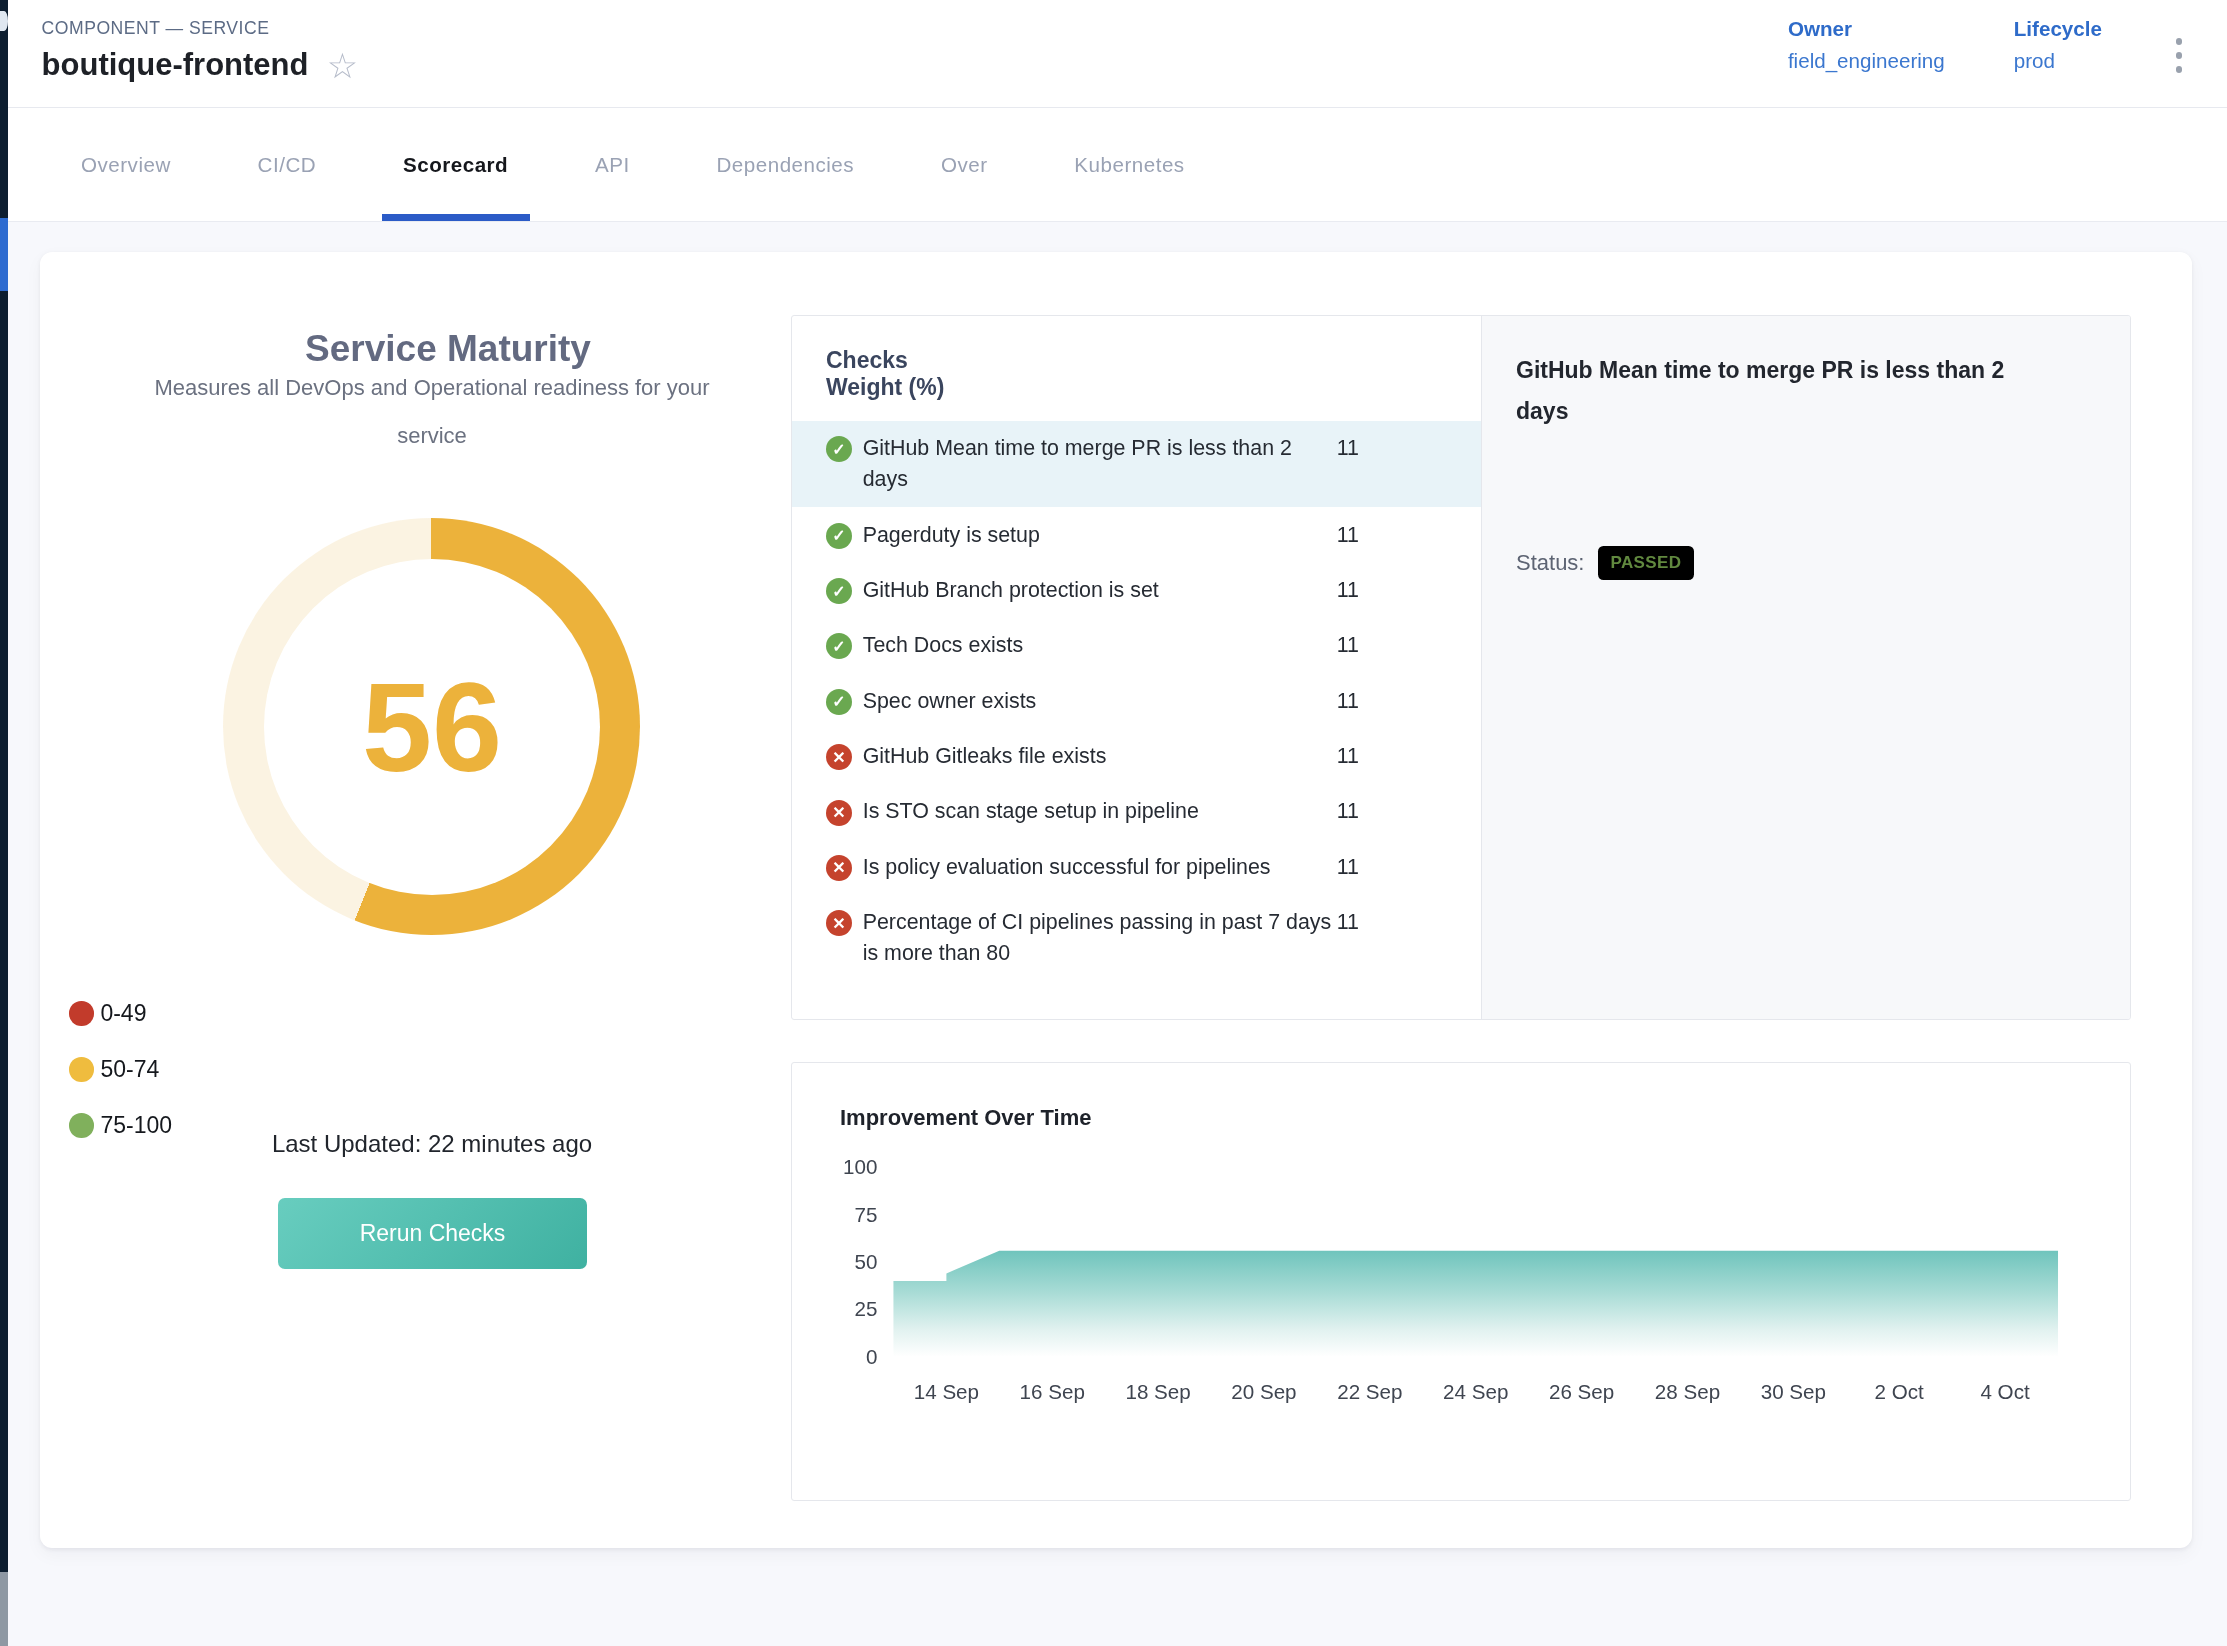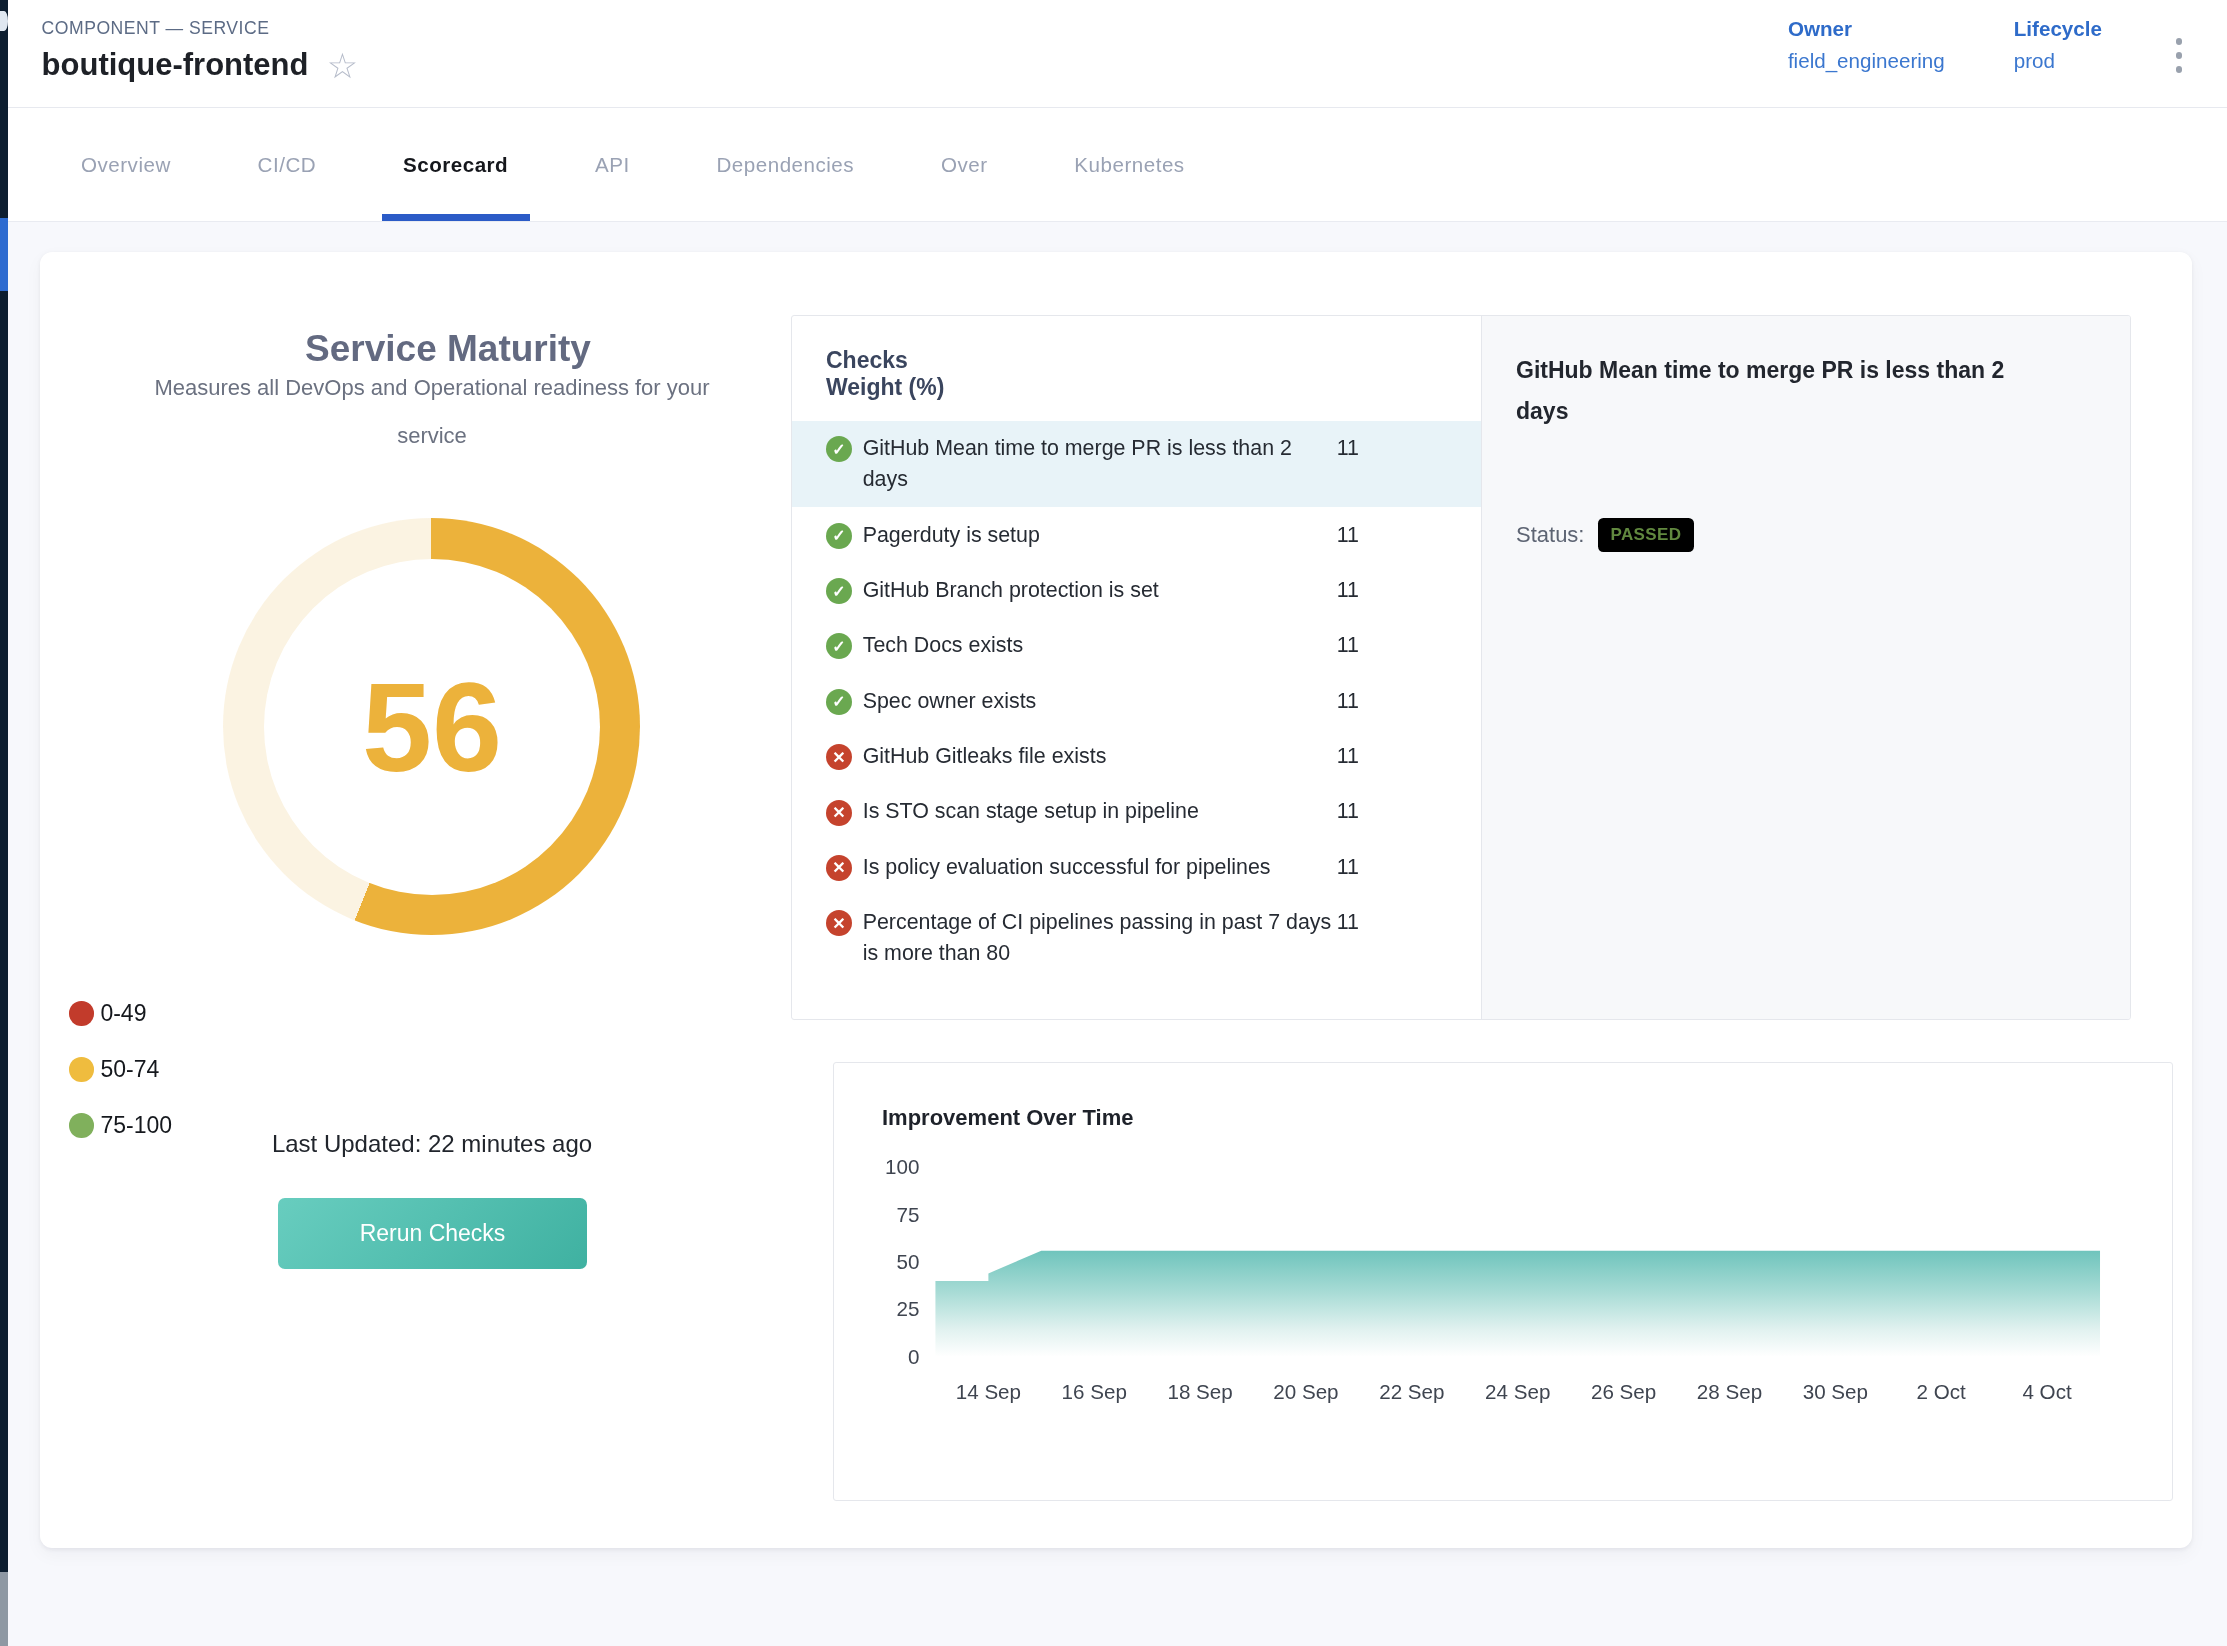--- a/index.html
+++ b/index.html
@@ -61,26 +61,26 @@
   .check-row{display:flex;align-items:flex-start;padding:12.2px 0 12.2px 34px;cursor:pointer;}
   .check-row.selected{background:#e8f3f8;}
   .status-icon{flex:0 0 26px;width:26px;height:26px;border-radius:50%;color:#fff;display:flex;align-items:center;justify-content:center;font-size:16px;font-weight:700;margin-top:3.1px;}
   .status-icon.passed{background:#6aa850;}
   .status-icon.failed{background:#c5432d;}
   .check-label{width:474px;margin-left:10.7px;font-size:21.4px;line-height:31px;color:#262b33;}
   .check-weight{margin-left:0;font-size:21.4px;line-height:31px;color:#262b33;}
 
   .check-detail{background:#f7f8fa;border-left:0.8px solid #e5e7ec;padding:34px 34px;}
   .detail-title{font-size:23px;font-weight:700;line-height:41px;color:#22262e;max-width:535px;}
-  .status-row{display:flex;align-items:center;gap:13.8px;margin-top:86px;}
+  .status-row{display:flex;align-items:center;gap:13.8px;margin-top:114px;}
   .status-label{font-size:22px;color:#5d6473;}
   .status-badge{font-size:17px;font-weight:700;letter-spacing:0.4px;padding:6.9px 12.2px;border-radius:5.4px;}
 
   
-  .chart-panel{position:absolute;left:793px;top:810px;width:1338px;height:437px;border:0.8px solid #e5e7ec;border-radius:3.1px;background:#fff;}
+  .chart-panel{position:absolute;left:751px;top:810px;width:1338px;height:437px;border:0.8px solid #e5e7ec;border-radius:3.1px;background:#fff;}
   .chart-title{position:absolute;left:48px;top:42px;font-size:22px;font-weight:700;color:#1e222a;}
   .chart-svg{position:absolute;left:31px;top:80px;}
   .ytick,.xtick{font-size:27px;fill:#3f4550;font-family:"Liberation Sans",sans-serif;}
 </style>
 </head>
 <body>
 
 <div class="page">
 
   <div class="side-strip">

